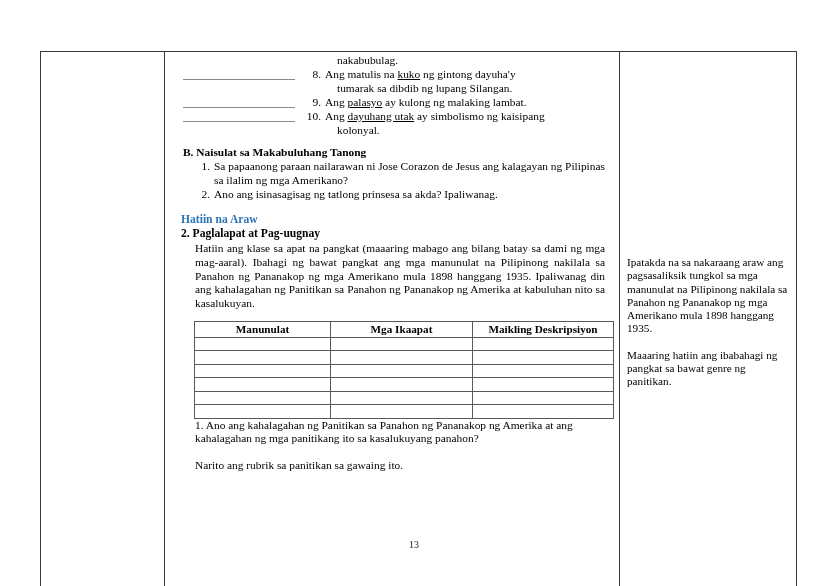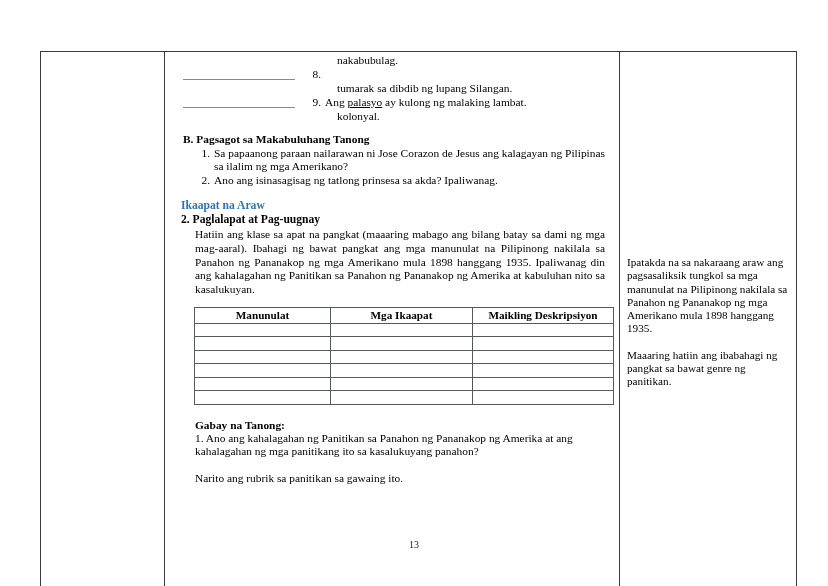--- a/index.html
+++ b/index.html
@@ -213,46 +213,52 @@
 
   <div class="col-main">
 
     <div class="top-orphan">nakabubulag.</div>
 
     <div>
 
       <div class="fill-row">
         <span class="fill-blank"></span>
         <span class="fill-num">8.</span>
+        <span class="fill-text"><span>Ang matulis na </span><u class="uw">kuko</u><span> ng gintong dayuha'y</span></span>
       </div>
       <div class="cont-line">tumarak sa dibdib ng lupang Silangan.</div>
 
       <div class="fill-row">
         <span class="fill-blank"></span>
         <span class="fill-num">9.</span>
         <span class="fill-text"><span>Ang </span><u class="uw">palasyo</u><span> ay kulong ng malaking lambat.</span></span>
       </div>
 
+      <div class="fill-row">
+        <span class="fill-blank"></span>
+        <span class="fill-num">10.</span>
+        <span class="fill-text"><span>Ang </span><u class="uw">dayuhang utak</u><span> ay simbolismo ng kaisipang</span></span>
+      </div>
       <div class="cont-line">kolonyal.</div>
     </div>
 
-    <div class="sec-head">B. Pagsagot sa Makabuluhang Tanong</div>
+    <div class="sec-head">B. Naisulat sa Makabuluhang Tanong</div>
 
     <div>
       <div class="q-row">
         <span class="q-num">1.</span>
         <span class="q-body">Sa papaanong paraan nailarawan ni Jose Corazon de Jesus ang kalagayan ng Pilipinas sa ilalim ng mga Amerikano?</span>
       </div>
       <div class="q-row">
         <span class="q-num">2.</span>
         <span class="q-body">Ano ang isinasagisag ng tatlong prinsesa sa akda? Ipaliwanag.</span>
       </div>
     </div>
 
-    <div class="day-head">Ikaapat na Araw</div>
+    <div class="day-head">Hatiin na Araw</div>
     <div class="num-head">2. Paglalapat at Pag-uugnay</div>
     <div class="para-just">Hatiin ang klase sa apat na pangkat (maaaring mabago ang bilang batay sa dami ng mga mag-aaral). Ibahagi ng bawat pangkat ang mga manunulat na Pilipinong nakilala sa Panahon ng Pananakop ng mga Amerikano mula 1898 hanggang 1935.  Ipaliwanag din ang kahalagahan ng Panitikan sa Panahon ng Pananakop ng Amerika at kabuluhan nito sa kasalukuyan.</div>
 
     <table class="act-table">
       <thead>
         <tr>
           <th class="ct1">Manunulat</th>
           <th class="ct2">Mga Ikaapat</th>
           <th class="ct3">Maikling Deskripsiyon</th>
         </tr>
@@ -284,21 +290,20 @@
           <td></td>
         </tr>
         <tr>
           <td></td>
           <td></td>
           <td></td>
         </tr>
       </tbody>
     </table>
 
-    <div class="gabay-head">Gabay na Tanong:</div>
     <div class="gabay-body">1. Ano ang kahalagahan ng Panitikan sa Panahon ng Pananakop ng Amerika at ang kahalagahan ng mga panitikang ito sa kasalukuyang panahon?</div>
     <div class="gabay-note">Narito ang rubrik sa panitikan sa gawaing ito.</div>
 
   </div>
 
   <div class="col-right">
     <div class="note-spacer"></div>
     <p class="note-p">Ipatakda na sa nakaraang araw ang pagsasaliksik tungkol sa mga manunulat na Pilipinong nakilala sa Panahon ng Pananakop ng mga Amerikano mula 1898 hanggang 1935.</p>
     <p class="note-p">Maaaring hatiin ang ibabahagi ng pangkat sa bawat genre ng panitikan.</p>
   </div>

